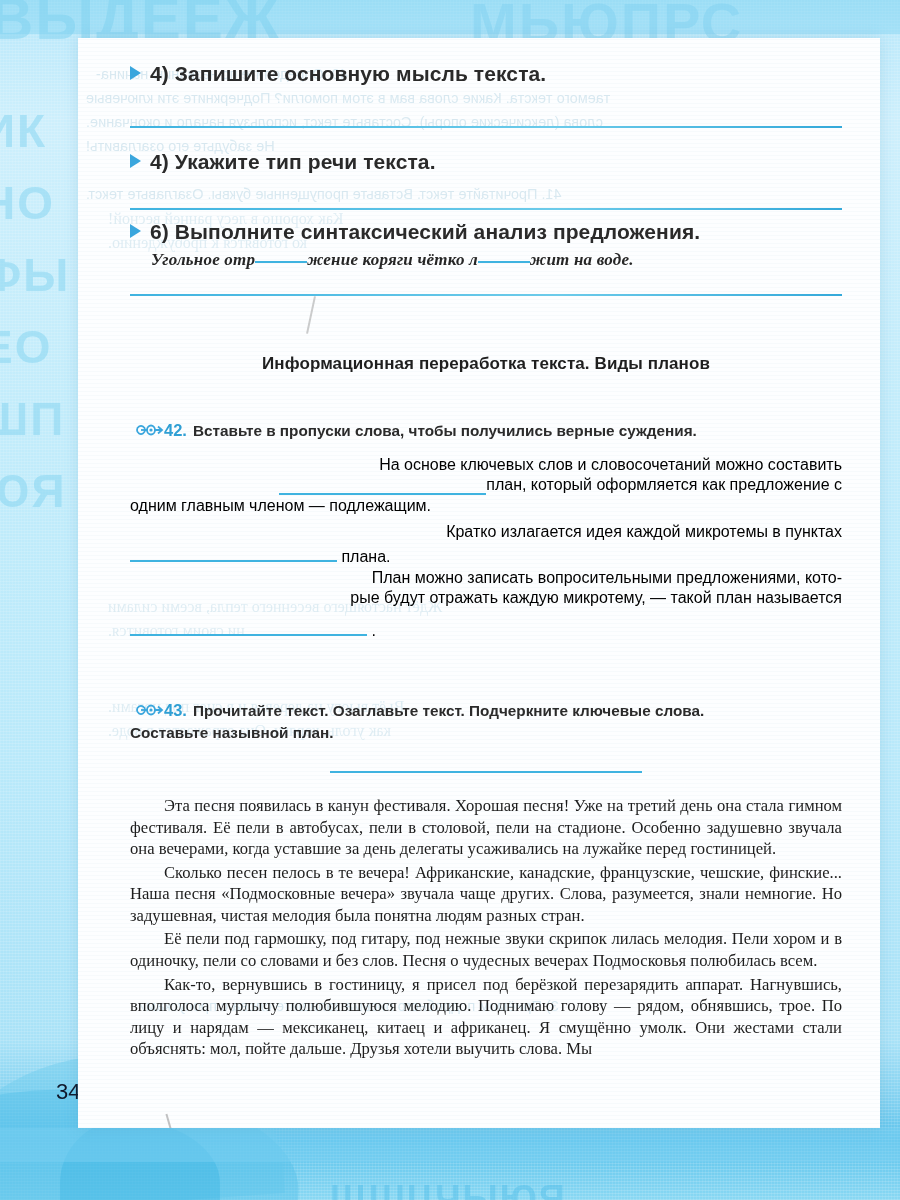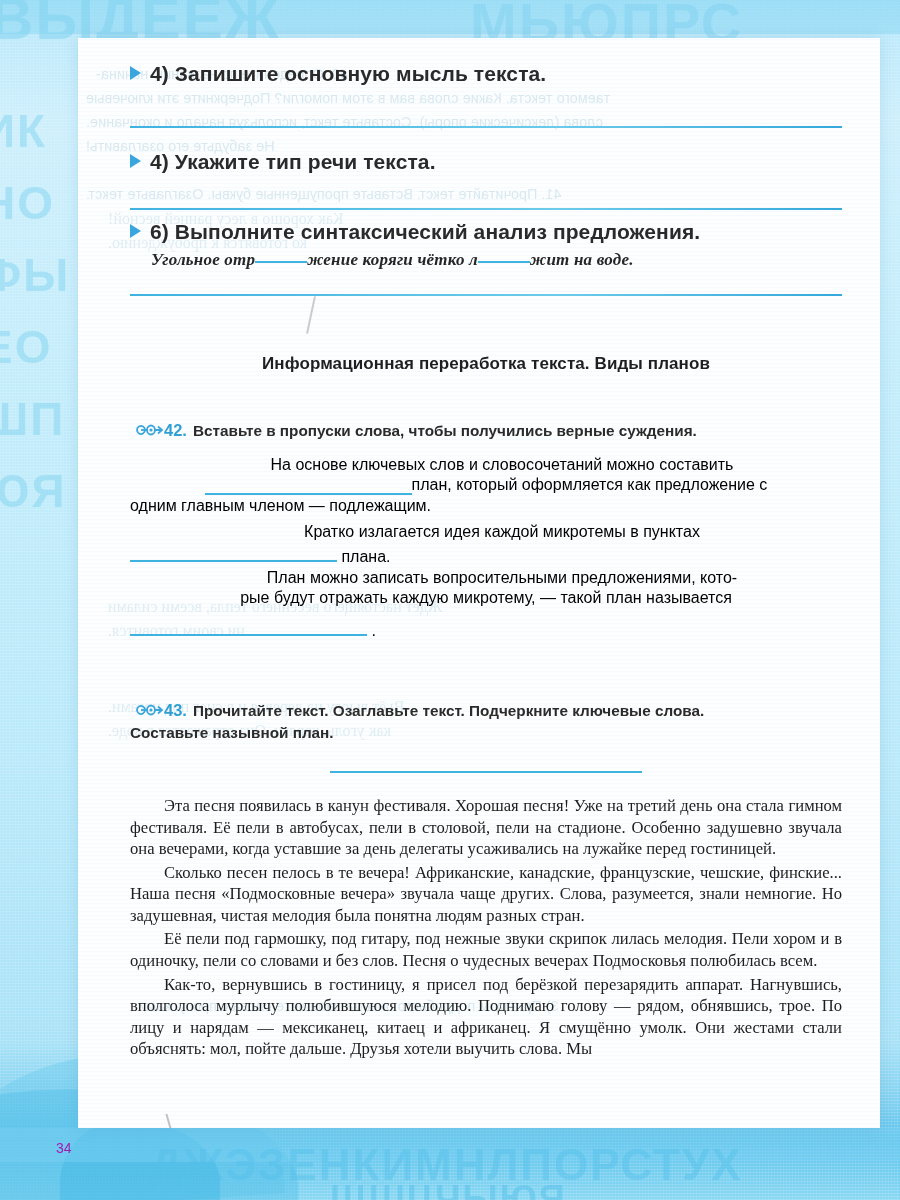--- a/index.html
+++ b/index.html
@@ -74,24 +74,24 @@
   h2.head{font-size:17px;font-weight:700;color:#1f1f1f;text-align:center;margin:0;
           letter-spacing:.1px;}
 
   .exline{display:flex;align-items:flex-start;gap:0;text-align:right;}
   .exicon{flex:0 0 auto;width:34px;margin-top:2px;}
   .exnum{color:#2f9fd4;font-weight:700;font-size:16.5px;margin-right:6px;}
   .exbody{font-size:15.3px;font-weight:700;color:#2b2b2b;line-height:1.28;}
 
   p.body{font-family:"Liberation Serif",serif;font-size:16.6px;color:#1d1d1d;
          margin:0;text-align:justify;line-height:1.30;text-indent:34px;}
-  .just{display:flex;justify-content:center;}
+  .just{display:flex;justify-content:flex-end;}
   .blank{display:inline-block;border-bottom:2.3px solid #3fb3e0;height:17px;}
 
-  #pagenum{position:absolute;left:56px;top:1140px;font-size:14px;color:#a21caf;
+  #pagenum{position:absolute;left:56px;top:1079px;font-size:22px;color:#0f172a;
            font-family:"Liberation Sans",sans-serif;}
   #scratch{position:absolute;left:232px;top:258px;width:2px;height:38px;background:#9a9a9a;
            transform:rotate(12deg);opacity:.5;}
   #scratch2{position:absolute;left:95px;top:1075px;width:1.5px;height:55px;background:#7a7a7a;
            transform:rotate(-16deg);opacity:.45;}
 </style>
 </head>
 <body>
 
 <div id="bg">
@@ -105,21 +105,20 @@
   <div class="deco" id="decoTop">ВЫДЕЕЖ</div>
   <div class="deco" id="decoTop2">МЬЮПРС</div>
   <div class="deco" id="decoLeft">
     <div>ИК</div>
       <div>НО</div>
       <div>ФЫ</div>
       <div>ЕО</div>
       <div>ШП</div>
       <div>ЮЯ</div>
   </div>
-  <div class="deco" id="decoBot">ДЖЭЗЕНКИМНЛПОРСТУХ</div>
   <div class="deco" id="decoBot2">ЩШЦЧЫЮЯ</div>
 </div>
 
 <div id="pagenum">34</div>
 
 <div id="page">
   <div id="pageTex"></div>
 
   <div class="ghost" style="left:18px;top:28px;font-size:14.5px;">40. Определите по названию начина-</div>
   <div class="ghost" style="left:8px;top:52px;font-size:14.5px;">таемого текста. Какие слова вам в этом помогли? Подчеркните эти ключевые</div>

